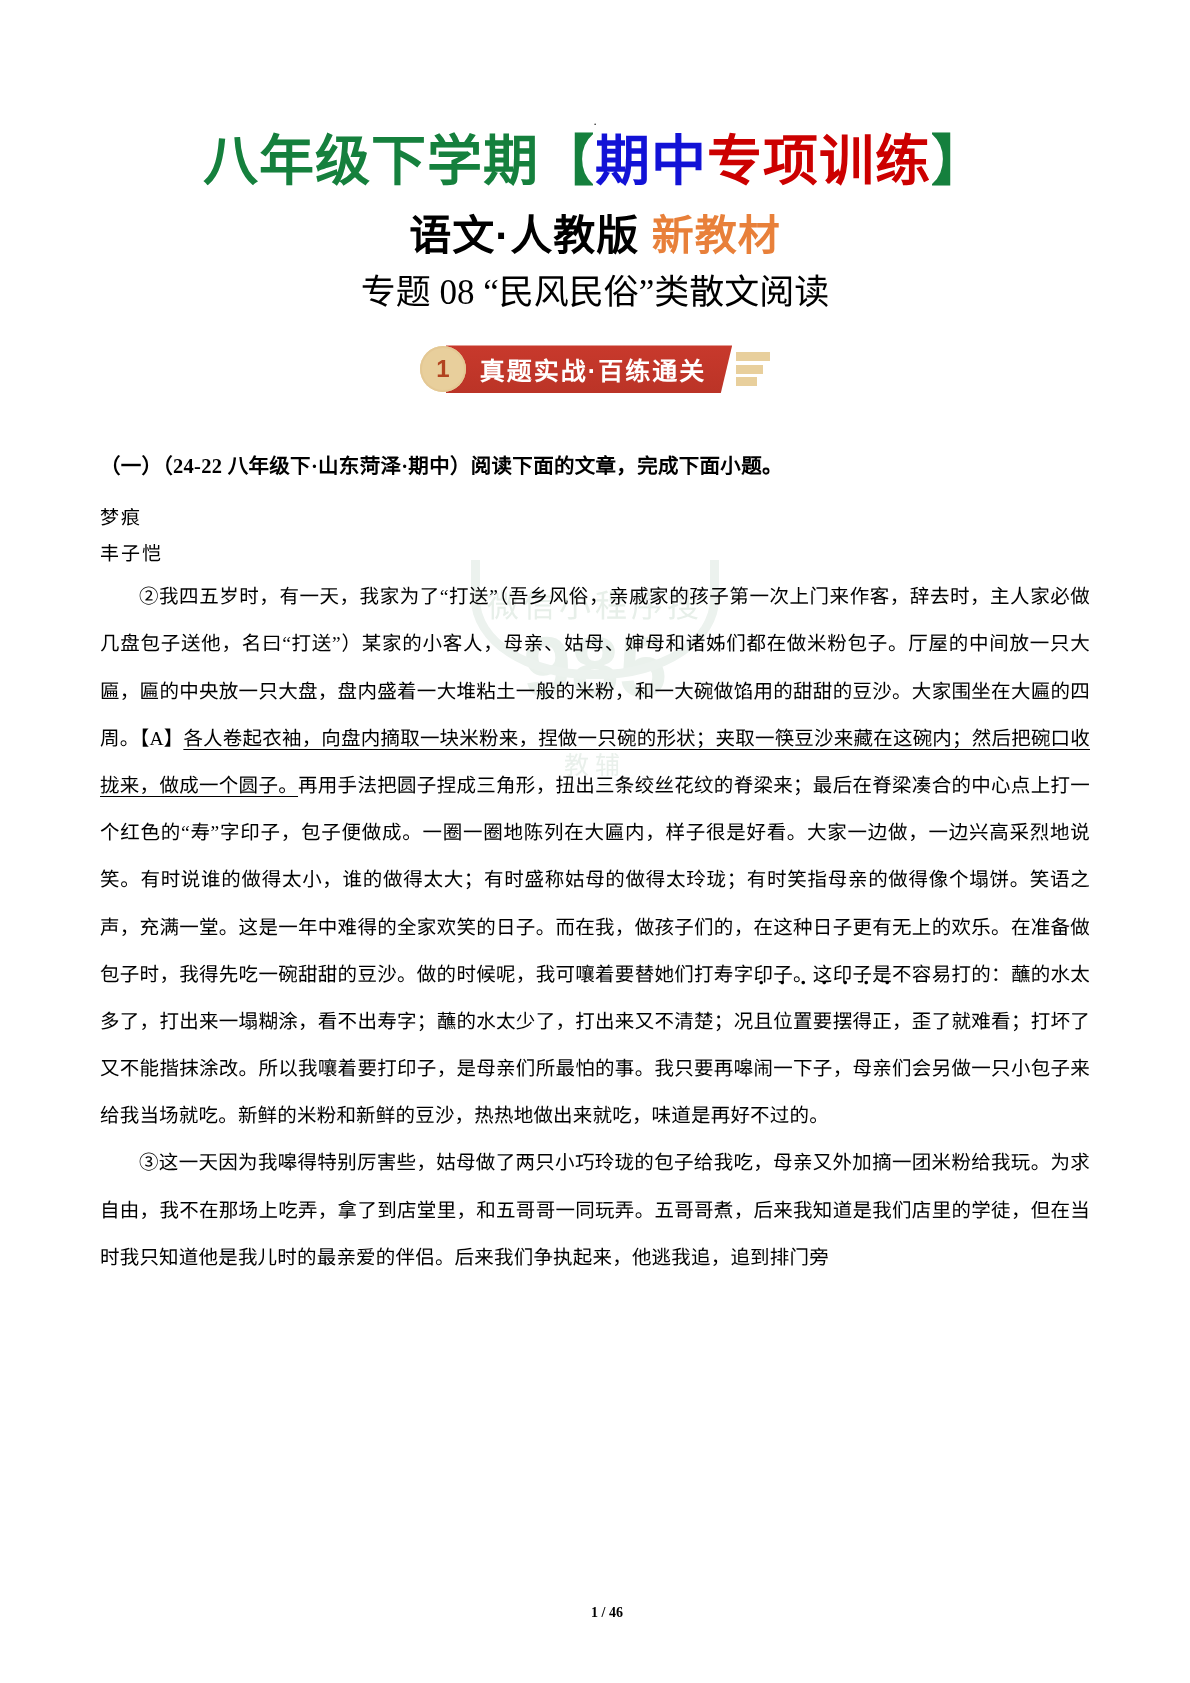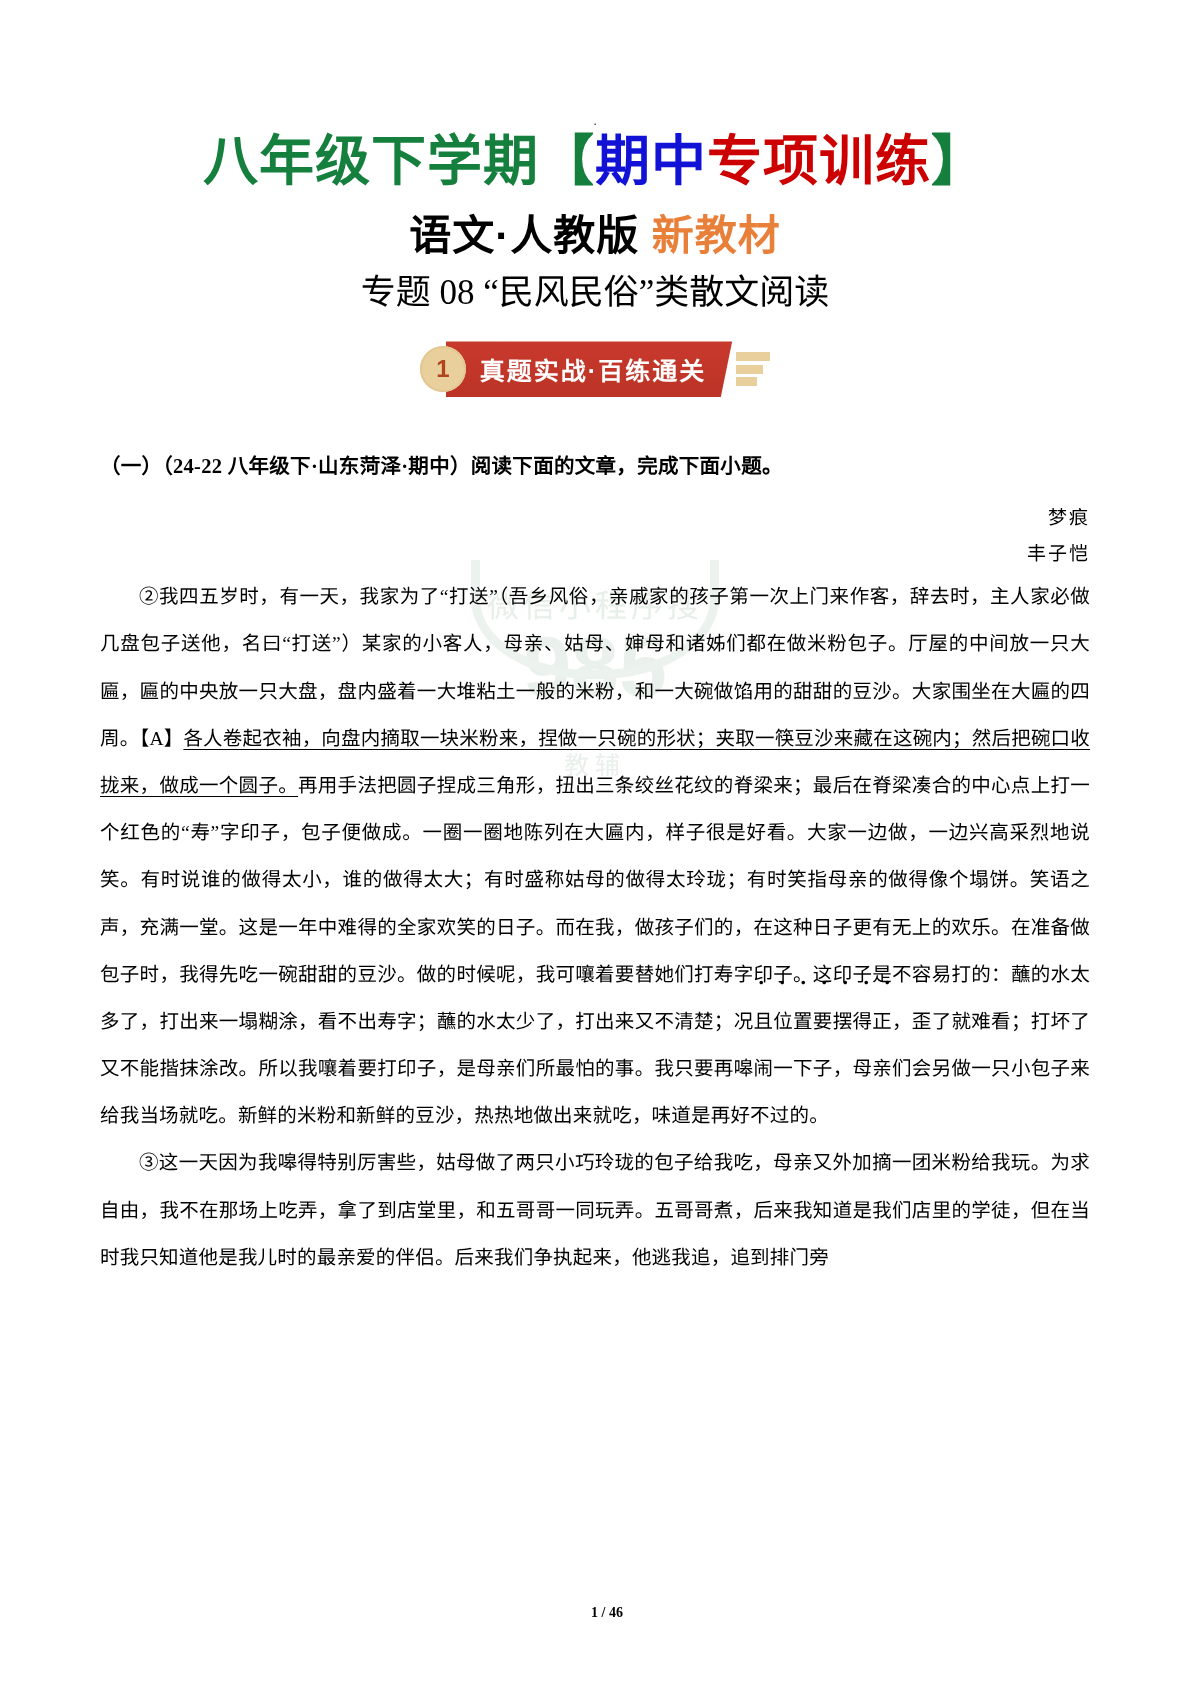--- a/index.html
+++ b/index.html
@@ -140,21 +140,21 @@
     display: flex;
     align-items: center;
     justify-content: center;
     font-family: "Liberation Sans", sans-serif;
     box-shadow: 0 0 0 2px #e4c894 inset;
   }
   .banner-body {
     position: relative;
     z-index: 2;
     margin-left: -20px;
-    height: 56px;
+    height: 48px;
     background: #c0392b;
     background: linear-gradient(180deg,#c8392c 0%, #bb3427 100%);
     color: #ffffff;
     font-size: 25px;
     font-weight: bold;
     letter-spacing: 2px;
     display: flex;
     align-items: center;
     padding: 0 26px 0 34px;
     font-family: "Liberation Sans", sans-serif;
@@ -188,21 +188,21 @@
   }
   .q-head {
     font-size: 20.5px;
     font-weight: bold;
     line-height: 1.6;
     letter-spacing: 0.3px;
     font-family: "Liberation Serif", serif;
   }
   .art-title,
   .art-author {
-    text-align: right;
+    text-align: left;
     font-size: 19px;
     line-height: 2.0;
     letter-spacing: 2px;
     font-family: Liberation Sans, sans-serif;
   }
   .art-title { margin-top: 16px; }
   .art-author { margin-top: -2px; }
 
   p.para {
     font-size: 19.5px;

